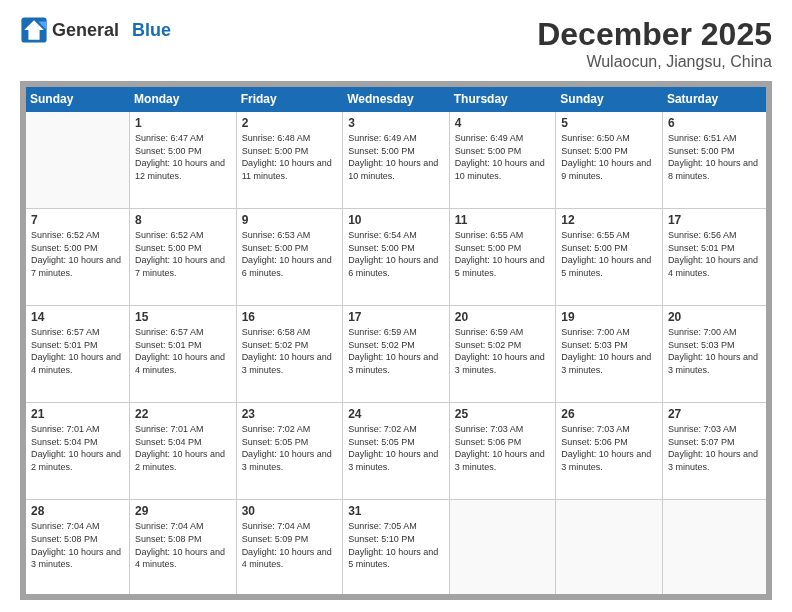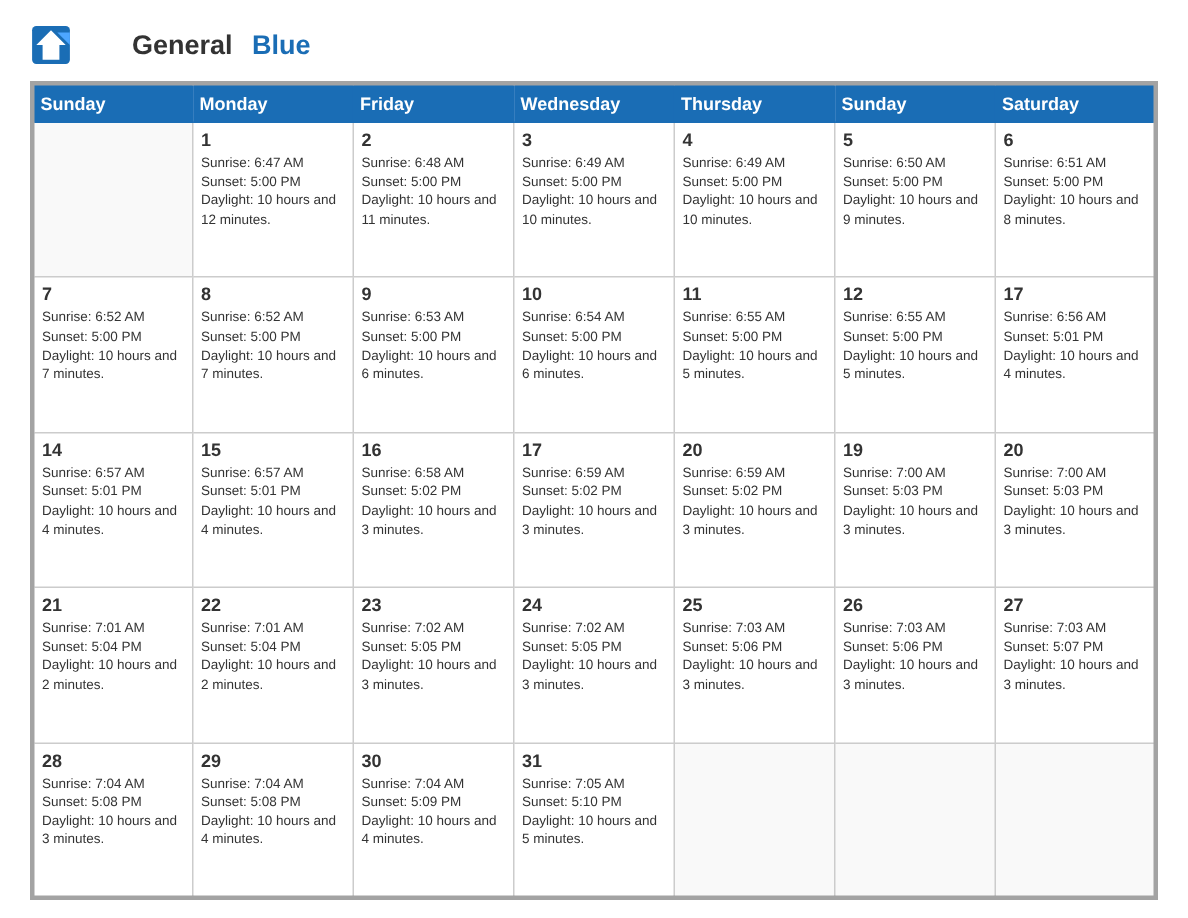--- a/index.html
+++ b/index.html
@@ -25,21 +25,20 @@
     }
     .logo {
       display: flex;
       align-items: center;
       gap: 4px;
     }
     .logo-text-general {
       font-size: 18px;
       font-weight: bold;
       color: #333;
-      margin-left: 36px;
     }
     .logo-text-blue {
       font-size: 18px;
       font-weight: bold;
       color: #1a6db5;
       padding-left: 13px;
     }
     .logo-icon {
       width: 28px;
       height: 28px;
@@ -51,21 +50,21 @@
       font-size: 32px;
       font-weight: bold;
       color: #333;
     }
     .location {
       font-size: 16px;
       color: #555;
     }
     .calendar {
       flex: 1;
-      border: 3px solid #a3a3a3;
+      border: 6px solid #a3a3a3;
       border-collapse: collapse;
       width: 100%;
       table-layout: fixed;
     }
     .calendar th {
       background-color: #1a6db5;
       color: white;
       font-size: 12px;
       font-weight: bold;
       padding: 5px 4px;
@@ -103,20 +102,24 @@
   <div class="header">
     <div class="logo">
       <svg class="logo-icon" viewBox="0 0 40 40">
         <rect x="2" y="2" width="36" height="36" rx="4" fill="#1a6db5"></rect>
         <polygon points="20,6 34,20 28,20 28,34 12,34 12,20 6,20" fill="white"></polygon>
         <polygon points="26,8 38,8 38,20" fill="#4da6ff"></polygon>
       </svg>
       <div>
         <span class="logo-text-general">General</span><span class="logo-text-blue">Blue</span>
       </div>
+    </div>
+    <div class="title-block">
+      <div class="month-title">December 2025</div>
+      <div class="location">Wulaocun, Jiangsu, China</div>
     </div>
   </div>
 
   <table class="calendar">
     <thead>
       <tr>
         <th>Sunday</th>
         <th>Monday</th>
         <th>Friday</th>
         <th>Wednesday</th>

